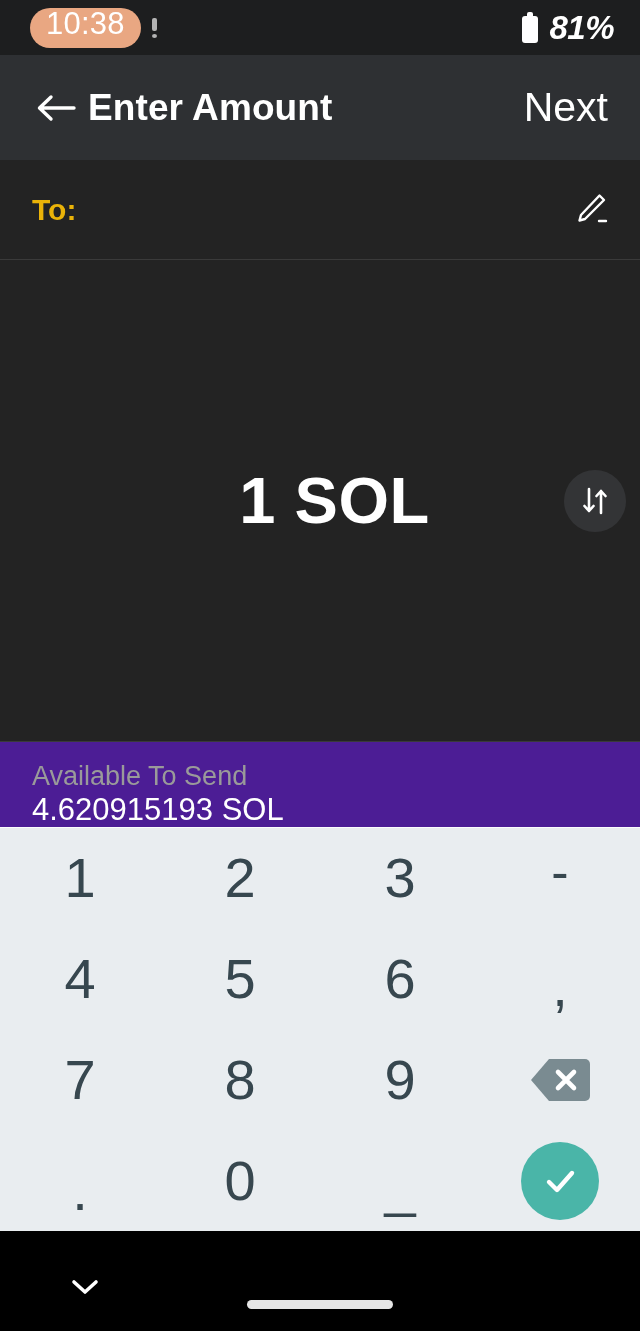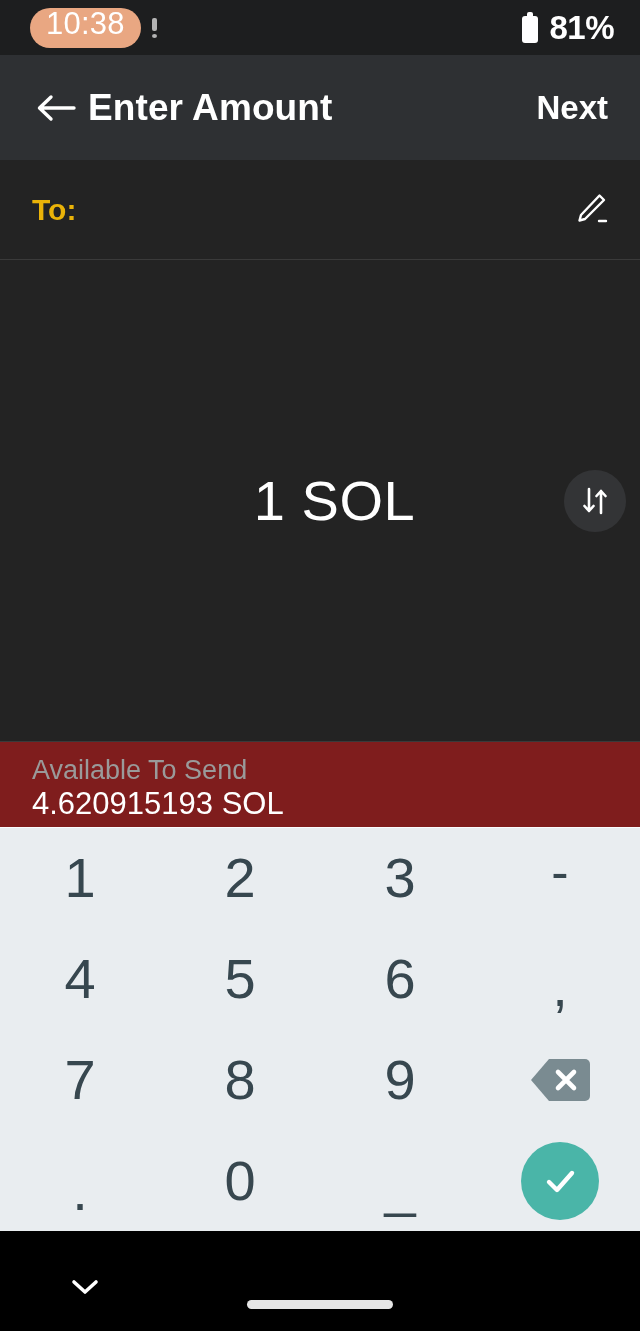--- a/index.html
+++ b/index.html
@@ -65,20 +65,21 @@
     position: absolute;
     left: 1px; bottom: 0;
     width: 5px; height: 4px;
     background: #cfcfcf;
     border-radius: 50%;
   }
   .status-right {
     display: flex;
     align-items: center;
     gap: 9px;
+    font-style: italic;
   }
   .battery-icon {
     width: 20px;
     height: 31px;
     position: relative;
   }
   .battery-icon .body {
     position: absolute;
     left: 2px; top: 4px;
     width: 16px; height: 27px;
@@ -121,22 +122,22 @@
     color: #ffffff;
     font-size: 37px;
     font-weight: 700;
     margin-left: 10px;
     letter-spacing: 0.1px;
     white-space: nowrap;
   }
   .next-btn {
     margin-left: auto;
     color: #ffffff;
-    font-size: 33px;
-    font-weight: 700;
+    font-size: 41px;
+    font-weight: 400;
     cursor: pointer;
     padding: 6px 4px;
   }
 
   
   .to-row {
     height: 100px;
     background: #232323;
     display: flex;
     align-items: center;
@@ -170,22 +171,22 @@
     background: #232323;
     position: relative;
     display: flex;
     align-items: center;
     justify-content: center;
     border-bottom: 1px solid #3a3a3a;
     min-height: 0;
   }
   .amount-value {
     color: #ffffff;
-    font-size: 56px;
-    font-weight: 400;
+    font-size: 65px;
+    font-weight: 700;
     letter-spacing: 0.5px;
     line-height: 1;
     text-align: center;
     margin-left: 29px;
   }
   .swap-btn {
     position: absolute;
     right: 14px;
     top: 50%;
     transform: translateY(-50%);
@@ -196,23 +197,23 @@
     display: flex;
     align-items: center;
     justify-content: center;
     cursor: pointer;
   }
   .swap-btn svg { display: block; }
 
   
   .avail-row {
     height: 85px;
-    background: #7f1d1d;
-    display: flex;
-    align-items: flex-start;
+    background: #4c1d95;
+    display: flex;
+    align-items: flex-end;
     padding: 0 26px 0 32px;
     flex: 0 0 auto;
     overflow: hidden;
     position: relative;
   }
   .avail-texts {
     display: flex;
     flex-direction: column;
     gap: 4px;
     padding-top: 14px;

